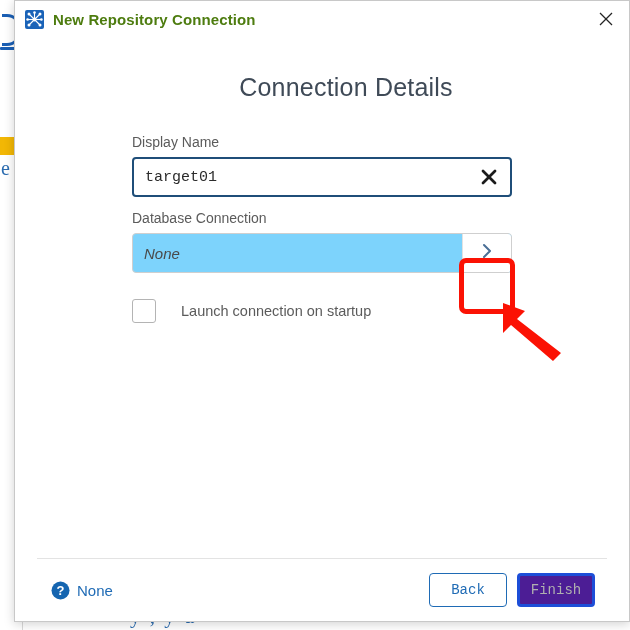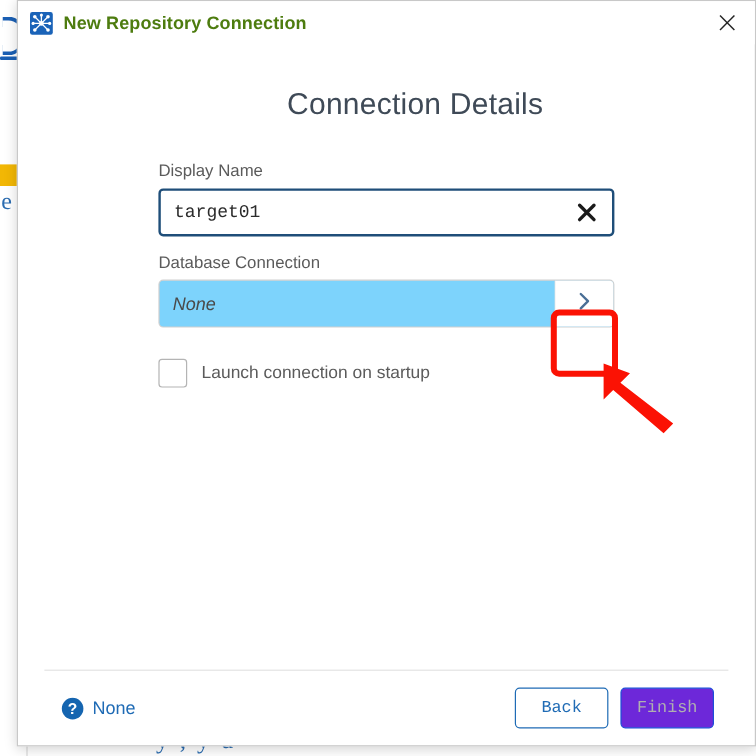--- a/index.html
+++ b/index.html
@@ -265,20 +265,21 @@
     box-sizing: border-box;
     font-size: 15px;
     color: #2b2b2b;
     overflow: hidden;
   }
 
   .checkbox-row {
     margin-top: 26px;
     display: flex;
     align-items: center;
+    gap: 13px;
   }
   .checkbox {
     width: 22px; height: 22px;
     border: 1px solid #b4b4b4;
     border-radius: 3px;
     background: #ffffff;
     flex: none;
     cursor: pointer;
   }
   .checkbox-label {
@@ -330,22 +331,22 @@
     box-sizing: border-box;
     cursor: pointer;
   }
   .btn-outline {
     border: 1.6px solid #1f6bb5;
     background: #ffffff;
     color: #1f6bb5;
     margin-left: 48px;
   }
   .btn-disabled {
-    border: 1px solid #1d4ed8;
-    background: #6d28d9;
+    border: 3px solid #1d4ed8;
+    background: #4c1d95;
     color: #b0b0b0;
     cursor: default;
     text-align: center;
   }
 
   
   .anno-box {
     position: absolute;
     border: 5px solid #fb1204;
     border-radius: 7px;

